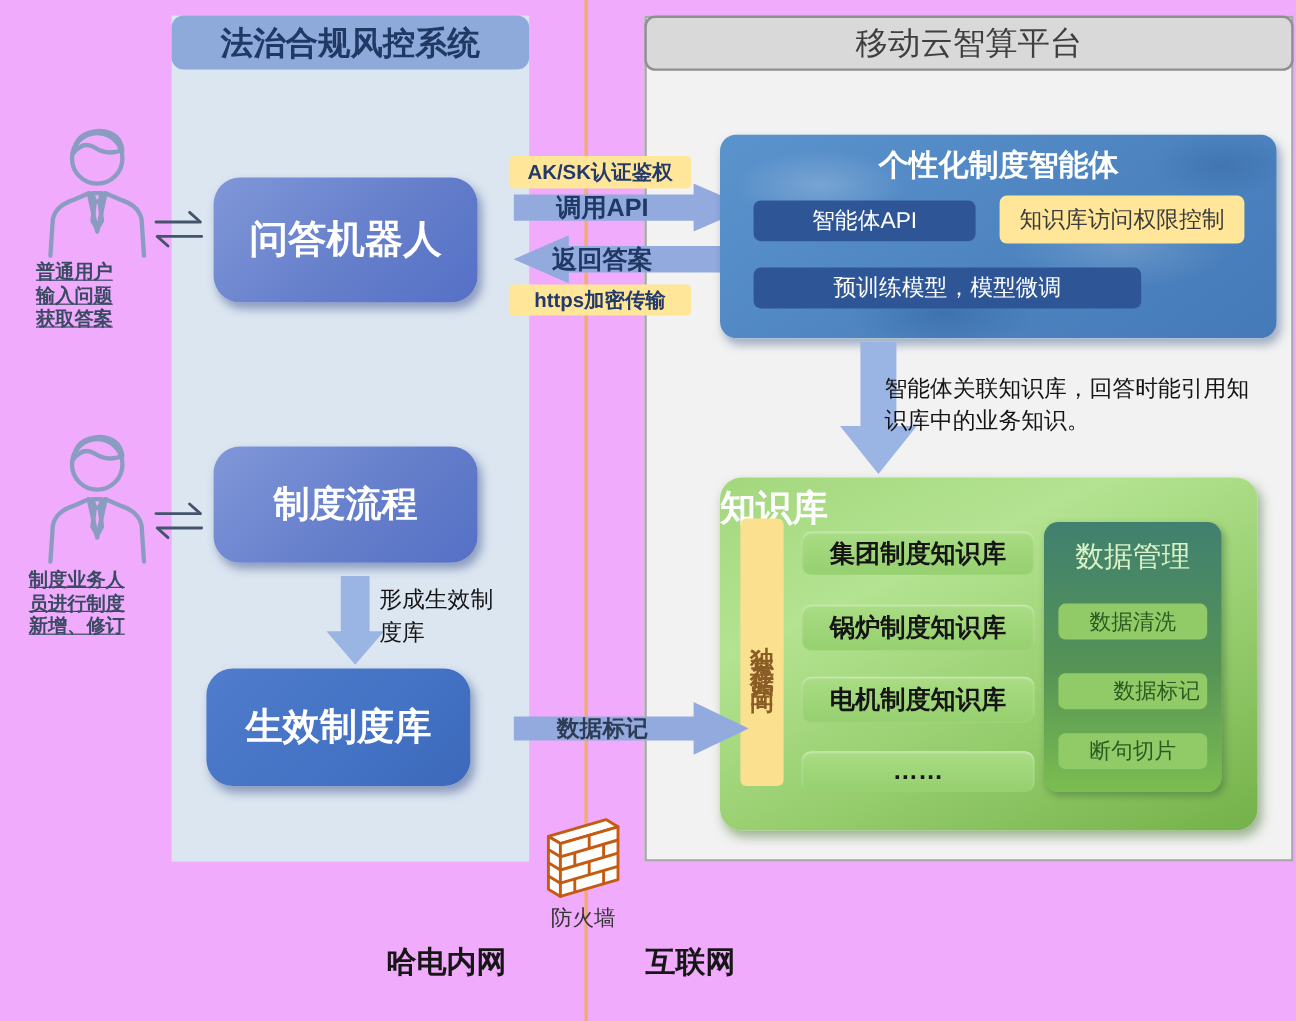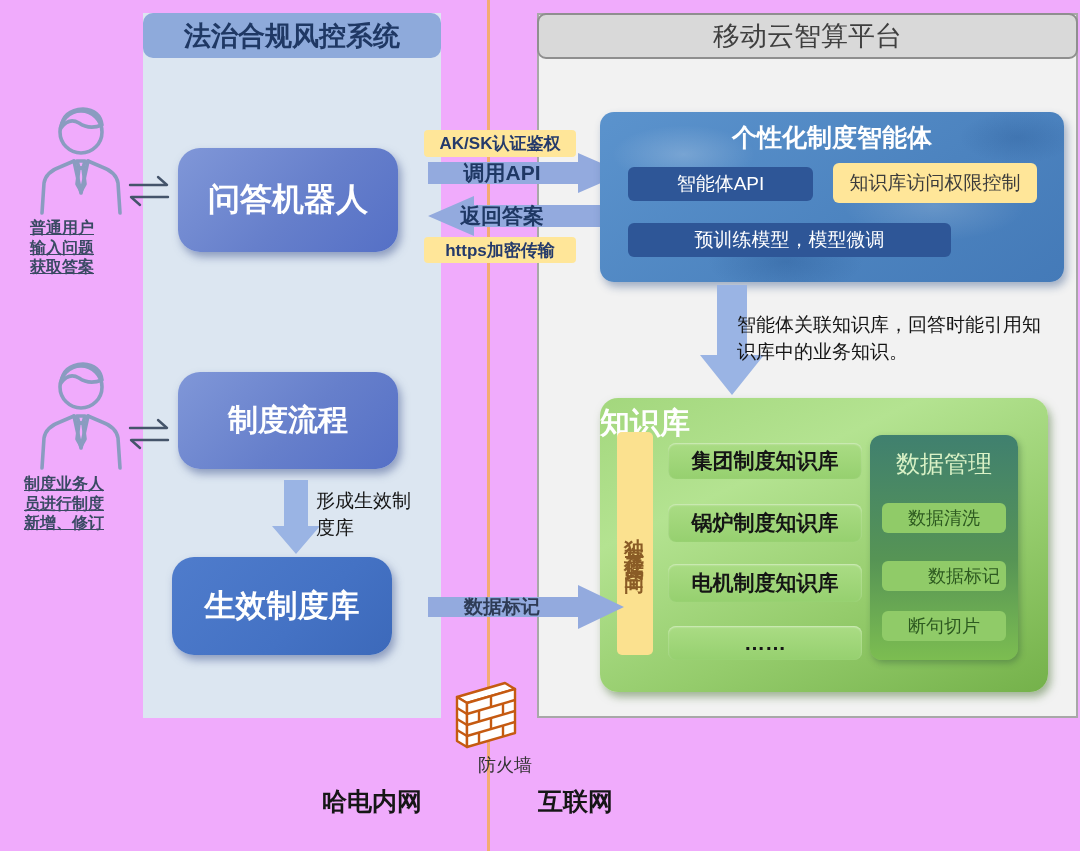--- a/index.html
+++ b/index.html
@@ -83,21 +83,21 @@
     background:linear-gradient(180deg,#40806f 0%,#569455 55%,#7cbd51 100%);
     box-shadow:2px 3px 6px rgba(50,90,60,.4); }
   .mgmt-title { position:absolute; left:0; top:13px; width:100%; text-align:center;
     font-size:24px; color:#daf2c6; }
   .mgmt-item { position:absolute; left:12px; width:124px; height:30px; border-radius:6px;
     background:#90cb68; display:flex; align-items:center; justify-content:center;
     font-size:18px; color:#2d5a20; }
 
   
   .firewall { left:443px; top:675px; width:86px; height:80px; z-index:5; }
-  .firewall-label { left:440px; top:753px; width:92px; text-align:right; font-size:18px;
+  .firewall-label { left:440px; top:753px; width:92px; text-align:center; font-size:18px;
     color:#333; z-index:5; }
   .net-label { z-index:4; font-size:25px; font-weight:bold; color:#161616; }
 </style>
 </head>
 <body>
 
 <div id="stage">
 
   <div class="abs divider"></div>
 

